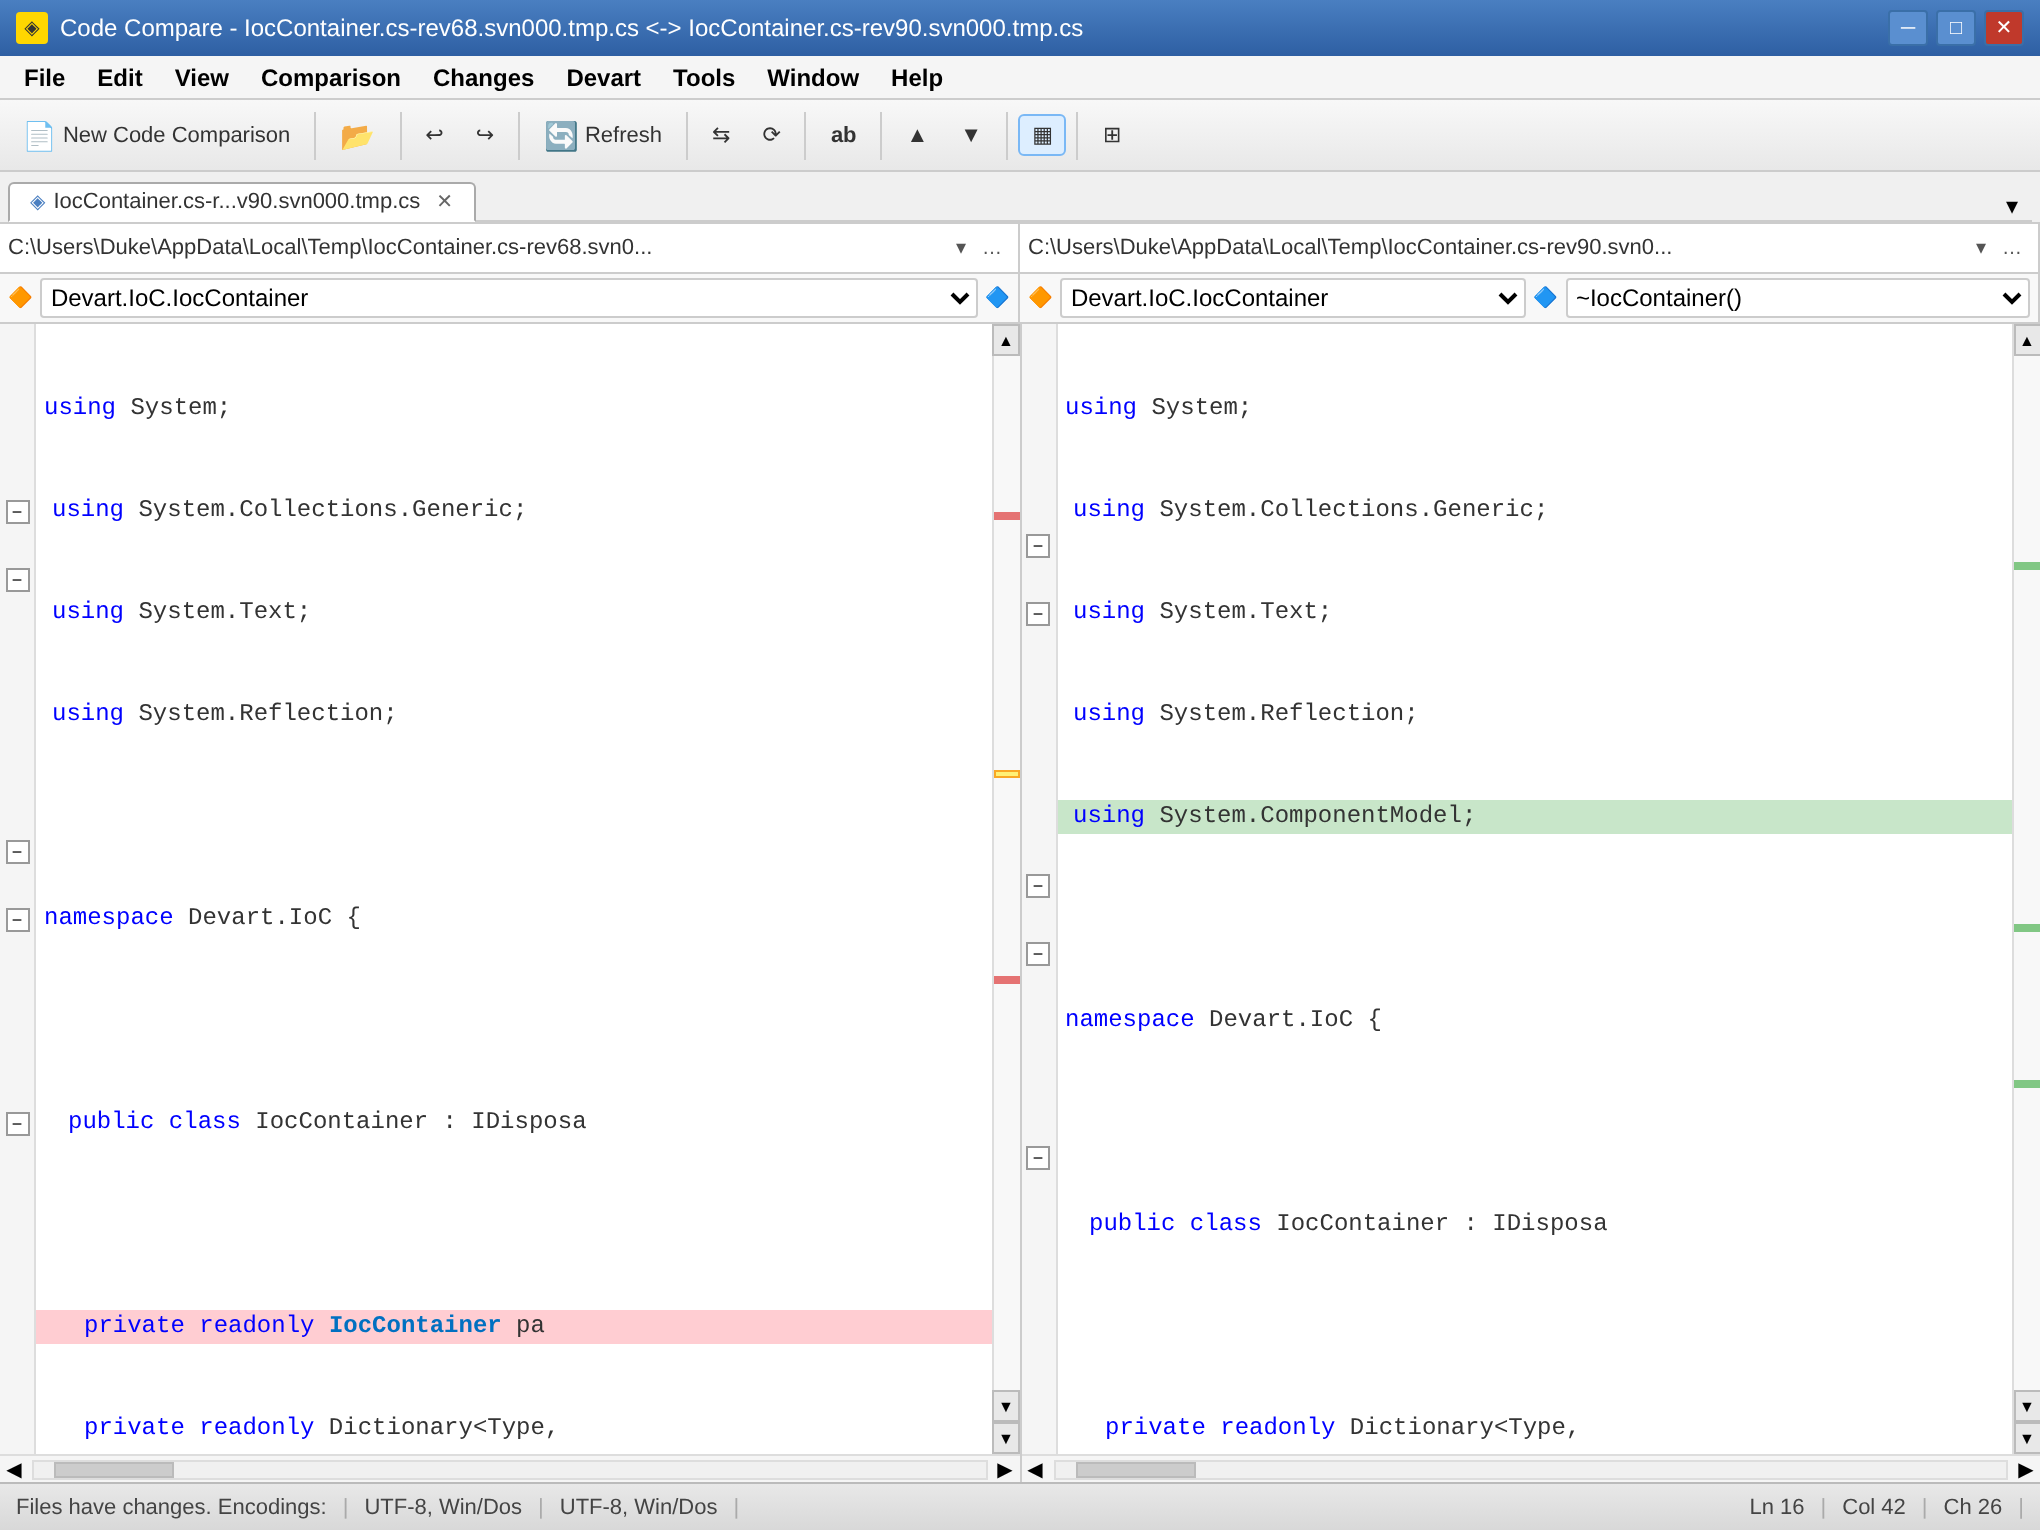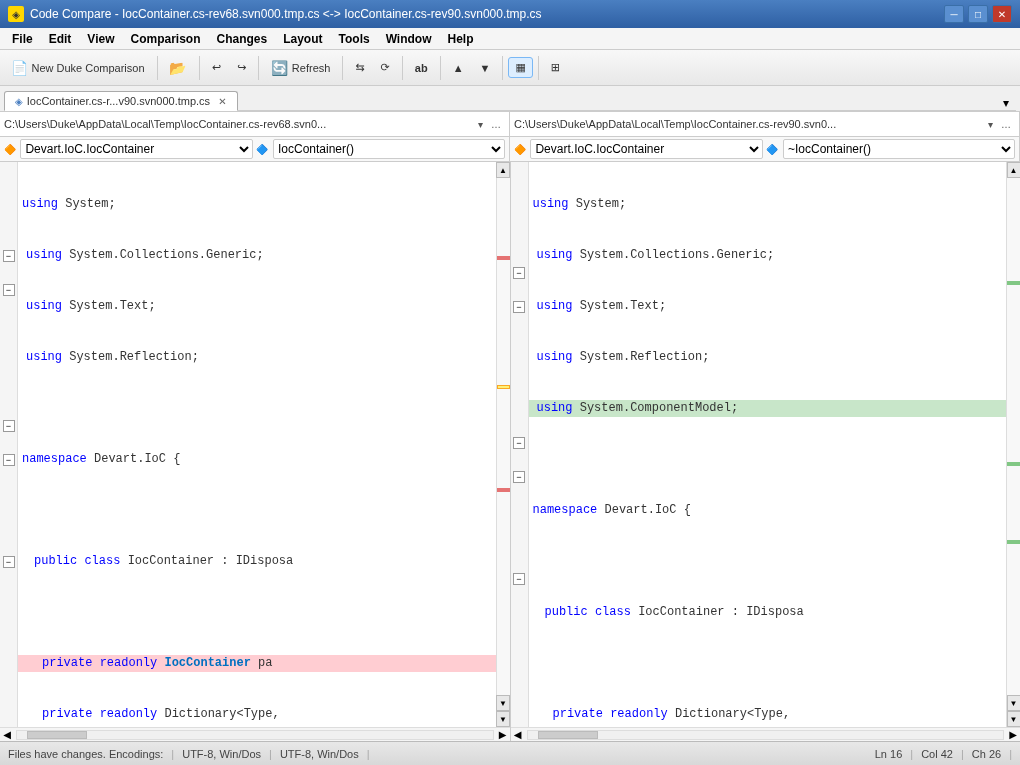--- a/index.html
+++ b/index.html
@@ -286,30 +286,30 @@
     <div class="win-btn close">✕</div>
   </div>
 </div>
 
 <div id="menu-bar">
   <div class="menu-item">File</div>
   <div class="menu-item">Edit</div>
   <div class="menu-item">View</div>
   <div class="menu-item">Comparison</div>
   <div class="menu-item">Changes</div>
-  <div class="menu-item">Layout</div>
+  <div class="menu-item">Devart</div>
   <div class="menu-item">Tools</div>
   <div class="menu-item">Window</div>
   <div class="menu-item">Help</div>
 </div>
 
 <div id="toolbar">
   <div class="tb-btn">
     <span class="icon">📄</span>
-    <span>New Duke Comparison</span>
+    <span>New Code Comparison</span>
   </div>
   <div class="tb-separator"></div>
   <div class="tb-btn">
     <span class="icon">📂</span>
   </div>
   <div class="tb-separator"></div>
   <div class="tb-btn">
     <span>↩</span>
   </div>
   <div class="tb-btn">
@@ -373,23 +373,20 @@
     </div>
   </div>
 
   <div class="symbol-bar-row">
     <div class="symbol-bar" style="width:50%;">
       <span class="sym-icon">🔶</span>
       <select>
         <option>Devart.IoC.IocContainer</option>
       </select>
       <span class="sym-icon">🔷</span>
-      <select>
-        <option>IocContainer()</option>
-      </select>
     </div>
     <div class="symbol-bar" style="width:50%;">
       <span class="sym-icon">🔶</span>
       <select>
         <option>Devart.IoC.IocContainer</option>
       </select>
       <span class="sym-icon" style="color:#9b59b6;">🔷</span>
       <select>
         <option>~IocContainer()</option>
       </select>

